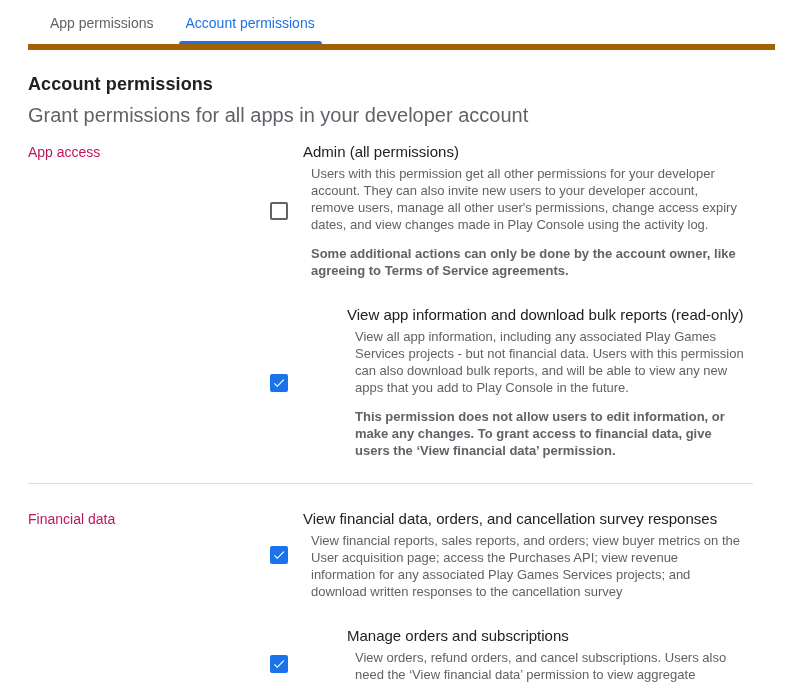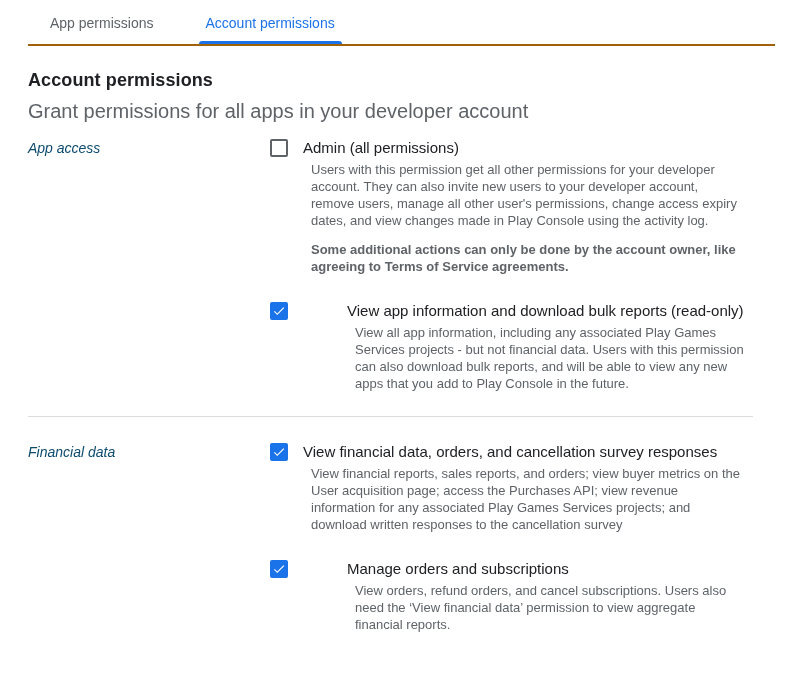--- a/index.html
+++ b/index.html
@@ -13,26 +13,25 @@
     width: 793px;
     height: 687px;
     overflow: hidden;
     -webkit-font-smoothing: antialiased;
   }
 
   
   .tabbar {
     margin-left: 28px;
     width: 725px;
-    border-bottom: 2px solid #a16207;
+    border-bottom: 6px solid #a16207;
     display: flex;
     align-items: center;
     padding-left: 22px;
     box-sizing: content-box;
-    gap: 20px;
   }
   .tab {
     font-size: 14px;
     font-weight: 500;
     color: #5f6368;
     padding: 15px 0 13px;
     cursor: pointer;
     white-space: nowrap;
   }
   .tab.active {
@@ -77,32 +76,31 @@
     display: flex;
     align-items: flex-start;
   }
   .section-first {
     margin-top: 18px;
   }
   .section-label {
     flex: none;
     width: 242px;
     font-size: 14px;
-    color: #0c4a6e;
+    color: #be185d;
     line-height: 18px;
     padding-top: 1px;
-    font-style: italic;
   }
   .items {
     flex: 1;
     min-width: 0;
   }
   .item {
     display: flex;
-    align-items: flex-start;
+    align-items: center;
   }
   .item + .item {
     margin-top: 26px;
     gap: 44px;
   }
 
   
   .checkbox {
     flex: none;
     width: 18px;
@@ -187,20 +185,21 @@
 
       <div class="item">
         <span class="checkbox checked">
           <svg viewBox="0 0 24 24">
               <path d="M9 16.2 4.8 12l-1.4 1.4L9 19 21 7l-1.4-1.4z" fill="#ffffff"></path>
             </svg>
         </span>
         <div class="item-text">
           <div class="item-title">View app information and download bulk reports (read-only)</div>
           <p class="item-desc">View all app information, including any associated Play Games Services projects - but not financial data. Users with this permission can also download bulk reports, and will be able to view any new apps that you add to Play Console in the future.</p>
+          <p class="item-desc">This permission does not allow users to edit information, or make any changes. To grant access to financial data, give users the ‘View financial data’ permission.</p>
         </div>
       </div>
 
     </div>
   </div>
 
   <div class="divider"></div>
 
   <div class="section">
     <div class="section-label">Financial data</div>

